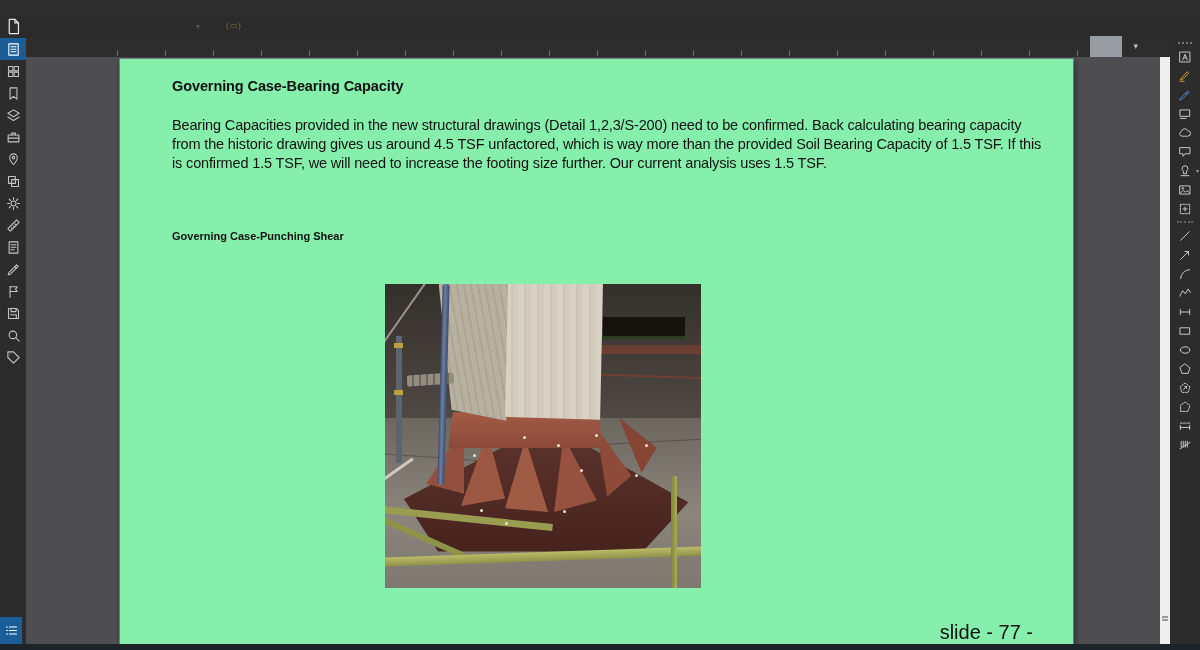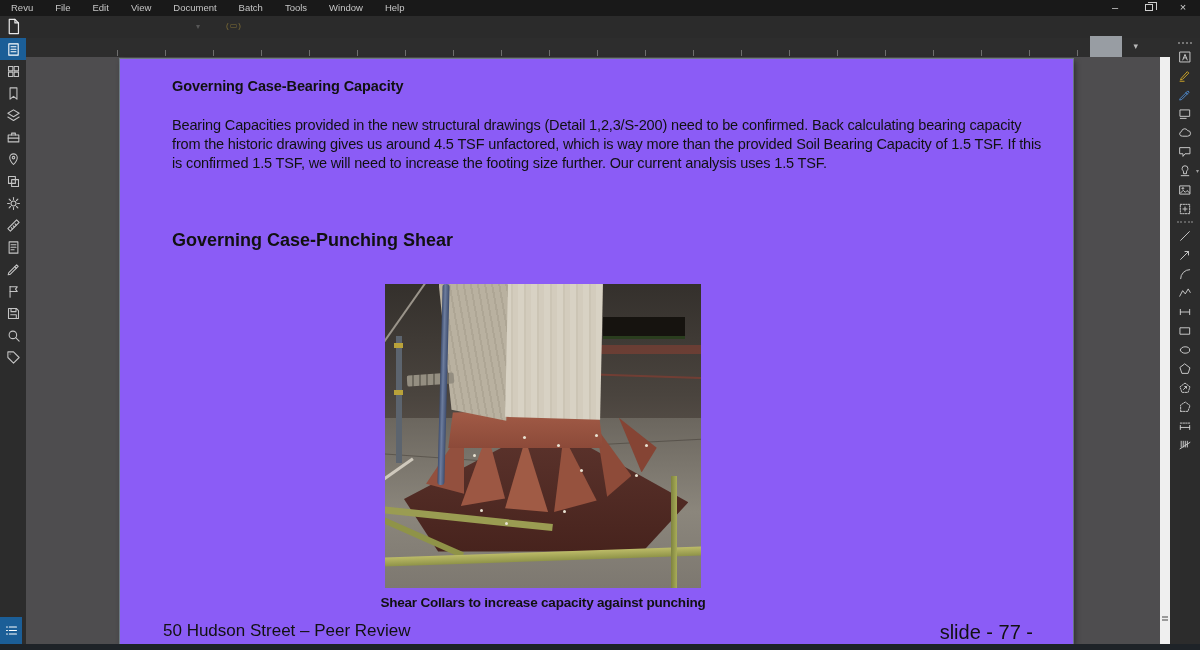--- a/index.html
+++ b/index.html
@@ -54,27 +54,27 @@
   .sep  { width:16px; border-top:2px dotted #616161; margin:3px 0; }
 
   
   .canvas { position:absolute; left:26px; top:57px; width:1134px; height:587px; background:#4e4d4f; }
   .vscroll { position:absolute; right:30px; top:57px; width:10px; height:587px; background:#efefef; }
   .vscroll .grip { position:absolute; left:2px; top:562px; width:6px; height:2px; background:#9a9a9a;
             box-shadow:0 -3px #9a9a9a; }
   .statusbar { position:absolute; left:0; top:644px; width:1200px; height:6px; background:#1e2328; z-index:5; }
 
   
-  .page { position:absolute; left:120px; top:59px; width:953px; height:585px; background:#8b5cf6;
+  .page { position:absolute; left:120px; top:59px; width:953px; height:585px; background:#86efac;
           box-shadow:0 0 0 1px rgba(140,168,182,.55), 2px 2px 6px rgba(0,0,0,.45); overflow:hidden;
           color:#111; }
   .h1 { position:absolute; left:52px; top:19px; font-size:14.5px; font-weight:bold; letter-spacing:-.1px; }
   .body1 { position:absolute; left:52px; top:57px; width:875px; font-size:14.5px; line-height:19px;
            letter-spacing:-.15px; }
-  .h2 { position:absolute; left:52px; top:171px; font-size:18px; font-weight:bold; }
+  .h2 { position:absolute; left:52px; top:171px; font-size:11px; font-weight:bold; }
   .body2 { position:absolute; left:52px; top:190px; width:875px; font-size:14.5px; }
   .caption { position:absolute; left:173px; top:536px; width:500px; text-align:center;
              font-size:13.5px; font-weight:bold; letter-spacing:-.2px; }
   .footerL { position:absolute; left:43px; top:562px; font-size:17px; }
   .footerR { position:absolute; right:40px; top:562px; font-size:20px; }
 
   
   .ph { position:absolute; left:265px; top:225px; width:316px; height:304px; background:#46413c; overflow:hidden; }
   .ph div { position:absolute; }
   .ph-ceil   { left:0; top:0; width:100%; height:52%; background:linear-gradient(180deg,#34302c,#4a443e 70%,#585049); }
@@ -116,40 +116,20 @@
   .ph-pipeV { left:90.5%; top:63%; width:6px; height:37%; background:linear-gradient(90deg,#7e833e,#a9ad58); }
   .ph-bolts { left:88px; top:170px; width:3px; height:3px; border-radius:50%; background:#e8e2d2;
              box-shadow:50px -18px #e8e2d2, 84px -10px #e8e2d2, 107px 15px #e8e2d2, 122px -20px #e8e2d2,
                         162px 20px #e8e2d2, 7px 55px #e8e2d2, 32px 68px #e8e2d2, 90px 56px #e8e2d2, 172px -10px #e8e2d2; }
 </style>
 </head>
 <body>
 
 <div class="app">
 
-  <div class="menubar">
-    <div id="menubar-items" style="display:flex">
-        <div class="menuitem">Revu</div>
-        <div class="menuitem">File</div>
-        <div class="menuitem">Edit</div>
-        <div class="menuitem">View</div>
-        <div class="menuitem">Document</div>
-        <div class="menuitem">Batch</div>
-        <div class="menuitem">Tools</div>
-        <div class="menuitem">Window</div>
-        <div class="menuitem">Help</div>
-      </div>
-    <div class="wincontrols">
-      <div class="wc">–</div>
-      <div class="wc">
-          <div class="restore-glyph"></div>
-        </div>
-      <div class="wc">×</div>
-    </div>
-  </div>
 
   <div class="tabstrip">
     <div class="appdocicon" id="appdocicon"><svg viewBox="0 0 24 24" fill="none" stroke="currentColor" stroke-width="1.7" stroke-linecap="round" stroke-linejoin="round">
           <path d="M6 2h8l5 5v15H6z"></path>
           <path d="M14 2v5h5"></path>
         </svg></div>
     <span class="tabmark-chev">▾</span>
     <span class="tabmark-yel">(▭)</span>
   </div>
 
@@ -191,22 +171,20 @@
       <div class="ph-diag1"></div>
       <div class="ph-poleM"></div>
       <div class="ph-diag2"></div>
       <div class="ph-pipe2"></div>
       <div class="ph-pipeD"></div>
       <div class="ph-pipeM"></div>
       <div class="ph-pipeV"></div>
       <div class="ph-bolts"></div>
     </div>
 
-    <div class="caption">Shear Collars to increase capacity against punching</div>
-    <div class="footerL">50 Hudson Street – Peer Review</div>
     <div class="footerR">slide - 77 -</div>
   </div>
 
   <div class="vscroll">
     <div class="grip"></div>
   </div>
 
   <div class="lefttb" id="lefttb">
       <div class="tbtn active">
         <svg viewBox="0 0 24 24" fill="none" stroke="currentColor" stroke-width="1.7" stroke-linecap="round" stroke-linejoin="round">

